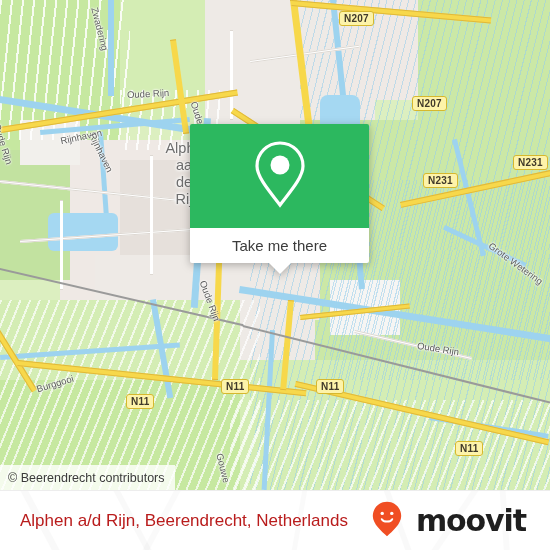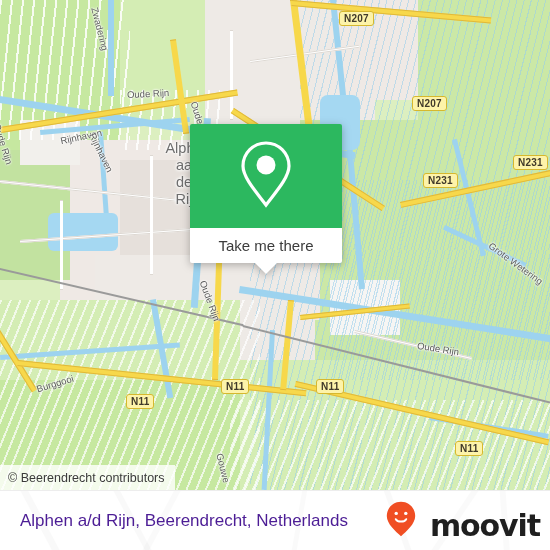--- a/index.html
+++ b/index.html
@@ -109,21 +109,21 @@
     color: #3b3b3b;
     font-size: 12.5px;
     font-family: "Liberation Sans", sans-serif;
     z-index: 40;
   }
 
   
   .popup {
     position: absolute;
     left: 190px; top: 124px;
-    width: 152px;
+    width: 179px;
     z-index: 50;
     filter: drop-shadow(0 2px 4px rgba(0,0,0,.28));
     text-align: right;
   }
   .popup-head {
     height: 104px;
     background: #2cb85f;
     display: flex; align-items: center; justify-content: center;
     border-radius: 2px 2px 0 0;
   }
@@ -167,29 +167,29 @@
       linear-gradient(62deg, rgba(0,0,0,0) 0 calc(25% - 1px), rgba(0,0,0,.045) calc(25%) calc(25% + 5px), rgba(0,0,0,0) calc(25% + 6px) 100%),
       linear-gradient(118deg, rgba(0,0,0,0) 0 calc(30% - 1px), rgba(0,0,0,.04) calc(30%) calc(30% + 5px), rgba(0,0,0,0) calc(30% + 6px) 100%),
       linear-gradient(100deg, rgba(0,0,0,0) 0 calc(54% - 1px), rgba(0,0,0,.04) calc(54%) calc(54% + 4px), rgba(0,0,0,0) calc(54% + 5px) 100%),
       linear-gradient(70deg, rgba(0,0,0,0) 0 calc(71% - 1px), rgba(0,0,0,.045) calc(71%) calc(71% + 5px), rgba(0,0,0,0) calc(71% + 6px) 100%),
       linear-gradient(124deg, rgba(0,0,0,0) 0 calc(80% - 1px), rgba(0,0,0,.04) calc(80%) calc(80% + 5px), rgba(0,0,0,0) calc(80% + 6px) 100%),
       linear-gradient(86deg, rgba(0,0,0,0) 0 calc(91% - 1px), rgba(0,0,0,.04) calc(91%) calc(91% + 5px), rgba(0,0,0,0) calc(91% + 6px) 100%);
   }
   .footer-title {
     position: relative;
     margin-left: 20px;
-    color: #4c1d95;
+    color: #b91c1c;
     font-size: 17px;
     font-family: "Liberation Sans", sans-serif;
   }
   .brand {
     position: absolute;
-    right: 10px; top: 50%;
+    right: 24px; top: 50%;
     transform: translateY(-50%);
-    display: flex; align-items: flex-end; gap: 14px;
+    display: flex; align-items: center; gap: 14px;
   }
   .brand-word {
     color: #1f1f1f;
     font-size: 30px;
     font-weight: bold;
     letter-spacing: -1.1px;
     line-height: 30px;
     font-family: "DejaVu Sans", sans-serif;
   }
 </style>

